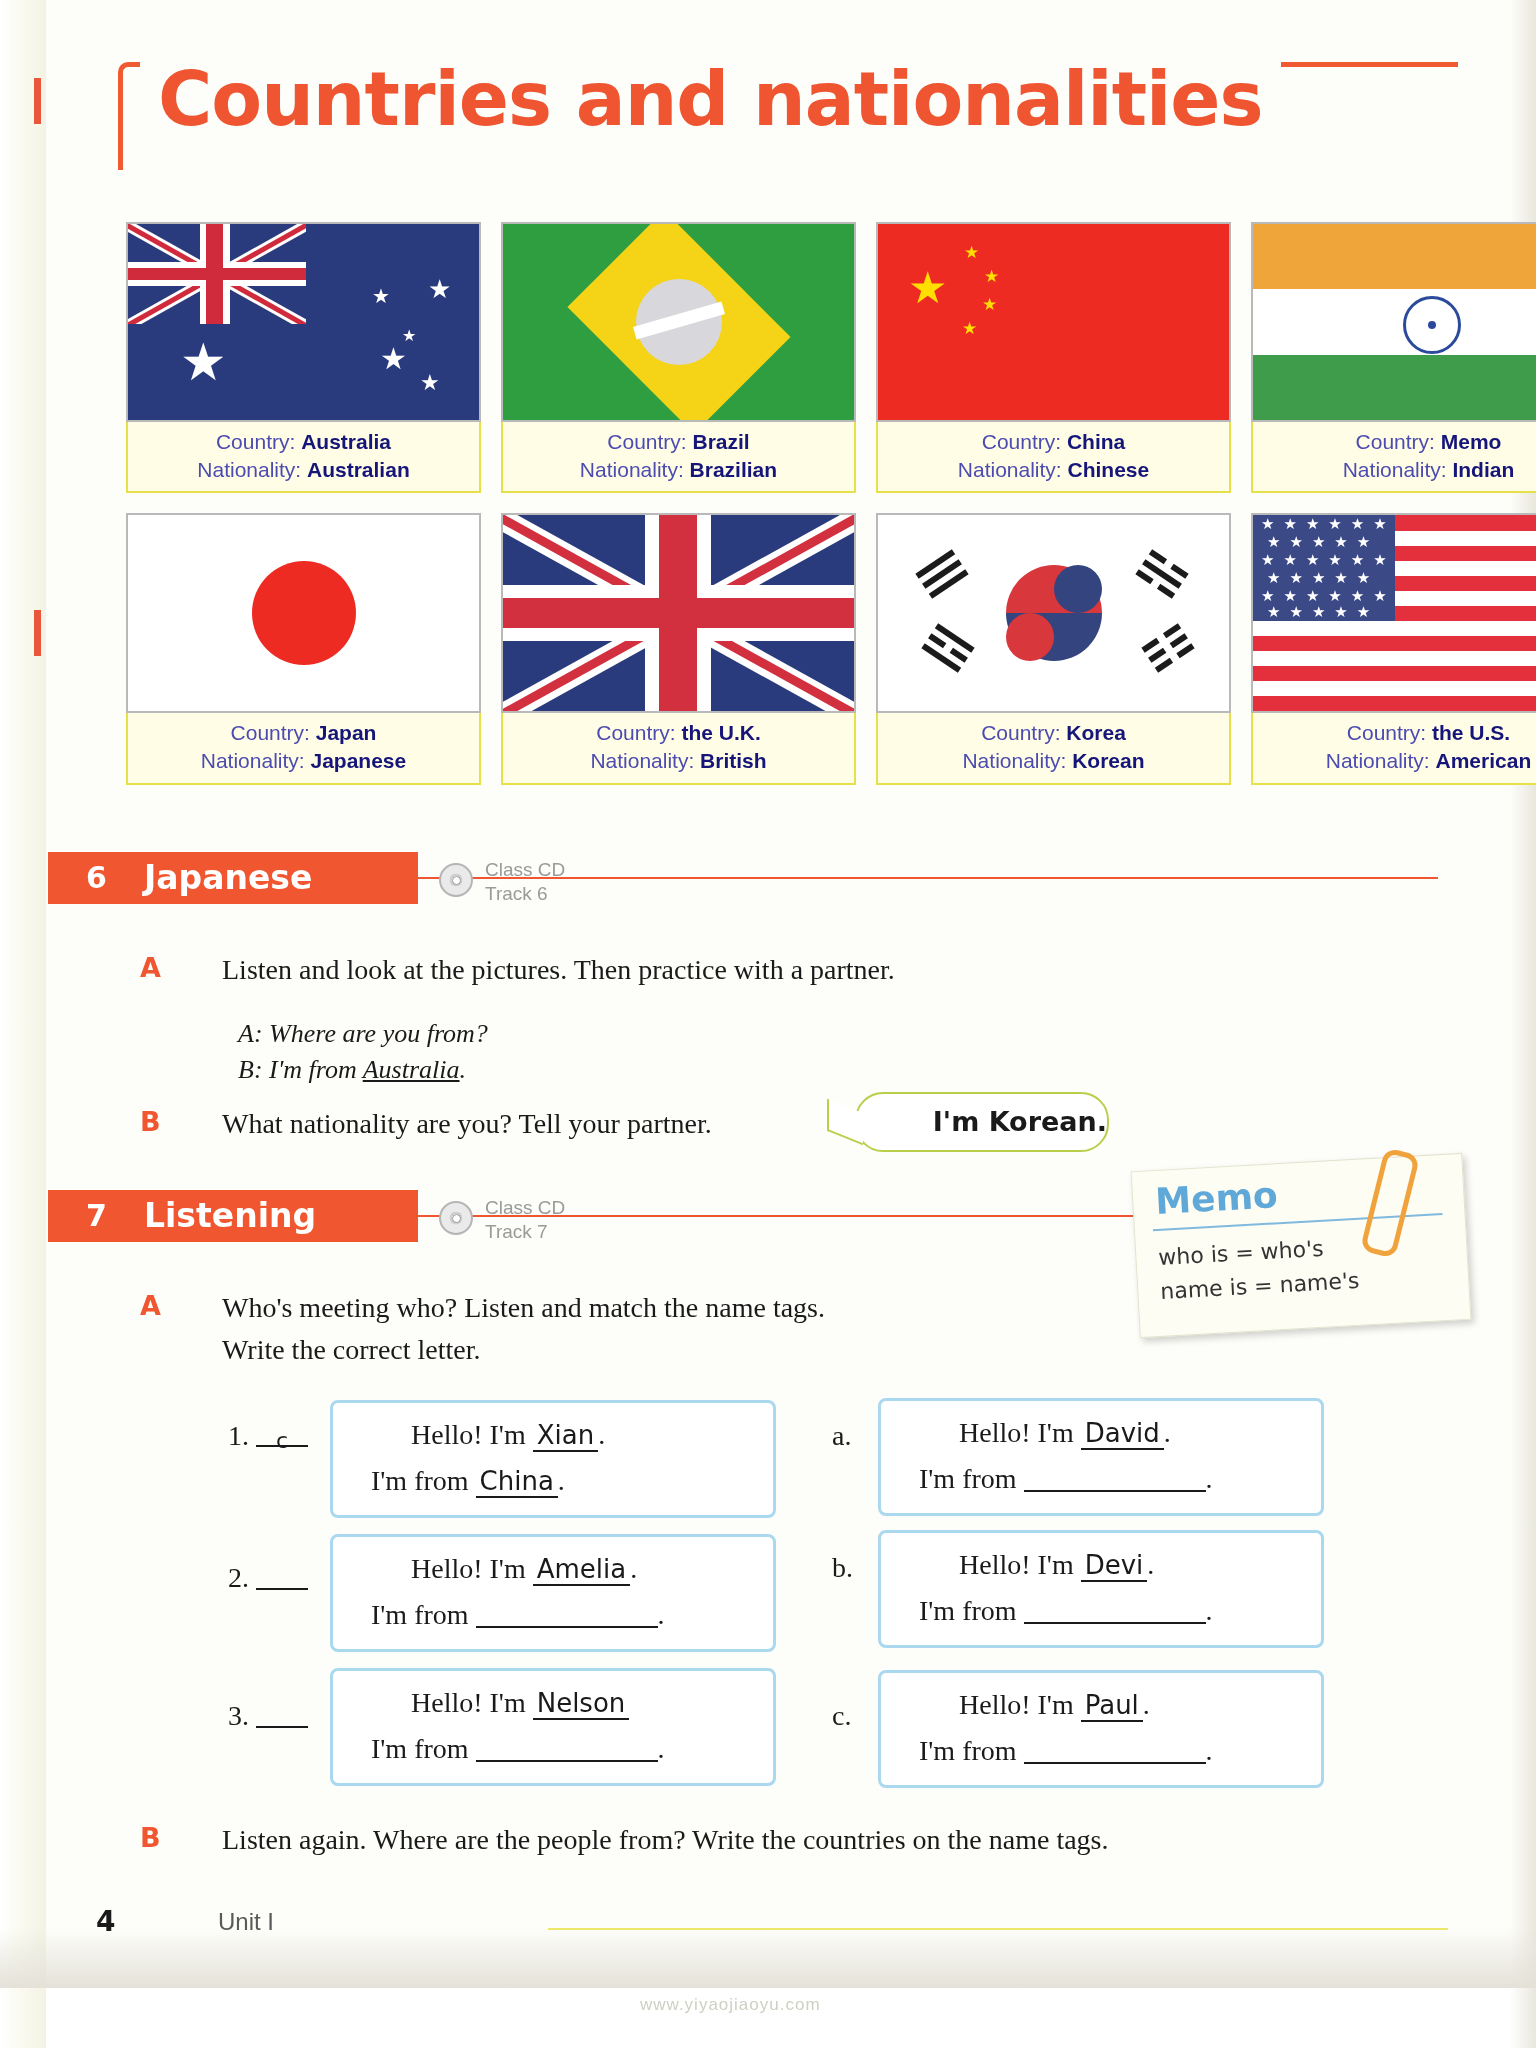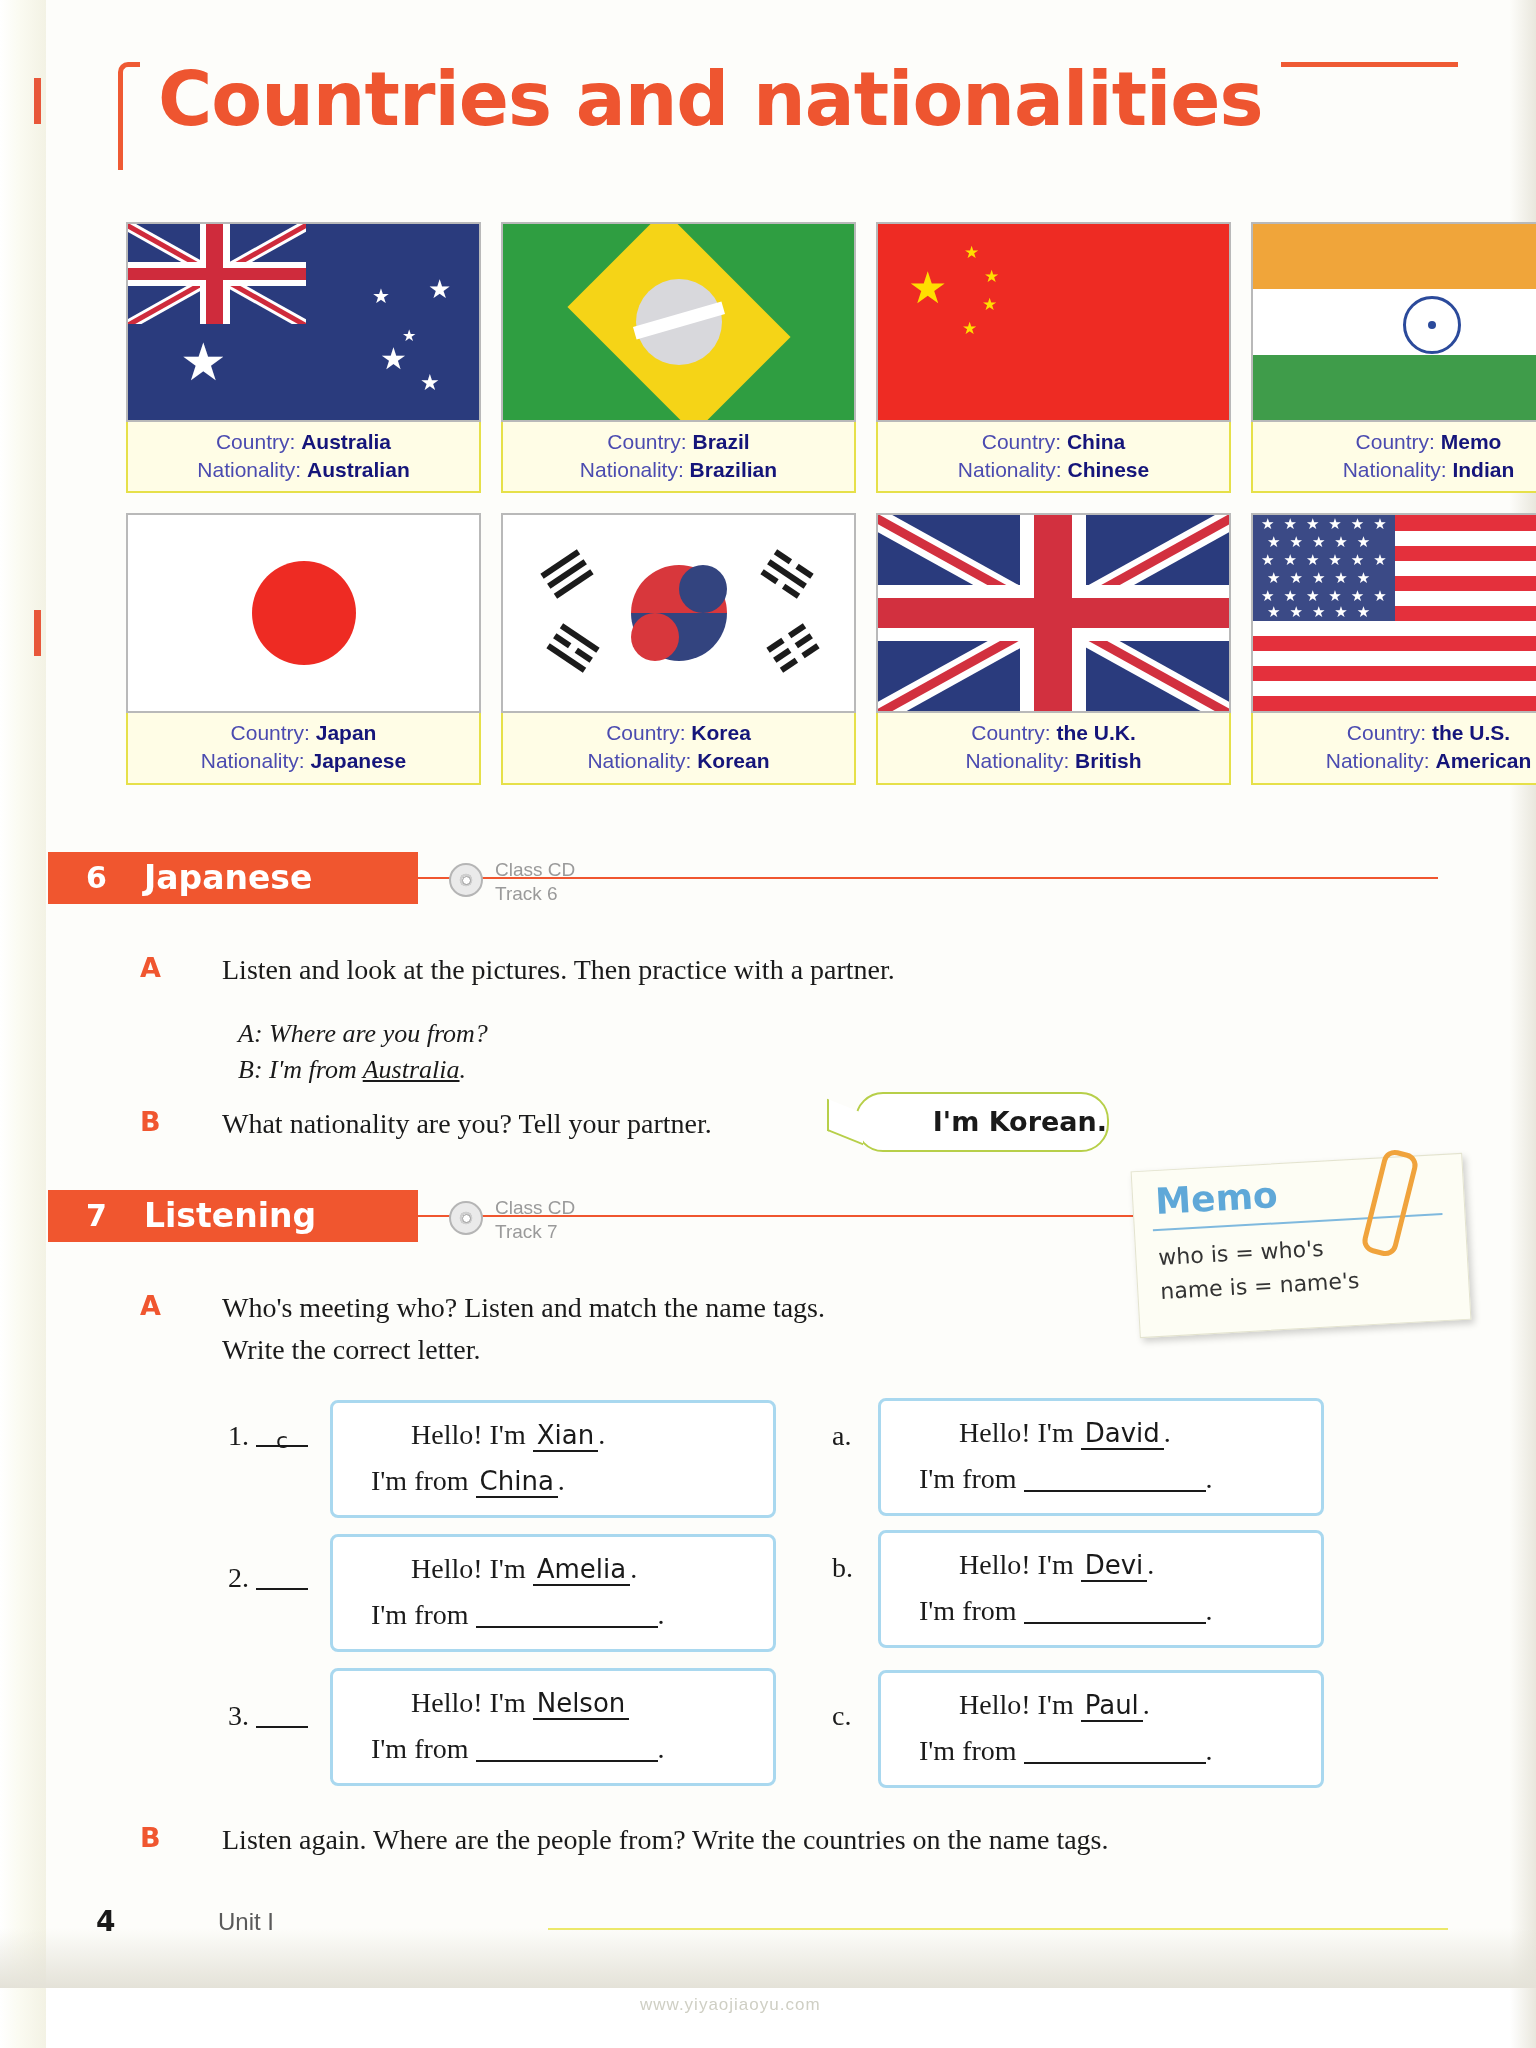--- a/index.html
+++ b/index.html
@@ -151,21 +151,21 @@
     font-size:30px;font-weight:bold;
   }
   .sec .name{
     position:absolute;left:96px;top:6px;color:#fff;font-family:"DejaVu Sans",sans-serif;
     font-size:33px;font-weight:bold;
   }
   .sec .rule{
     position:absolute;left:370px;top:25px;width:1020px;height:2px;background:#f0562f;
   }
   .sec .cd{
-    position:absolute;left:401px;top:4px;width:280px;height:46px;
+    position:absolute;left:391px;top:4px;width:280px;height:46px;
   }
   .cd-icon{
     position:absolute;left:0;top:7px;width:34px;height:34px;border-radius:50%;
     background:radial-gradient(circle at 50% 50%, #ffffff 0 18%, #cfcfcf 19% 30%, #eaeaea 31% 100%);
     border:2px solid #b5b5b5;box-sizing:border-box;
   }
   .cd-icon:after{content:"";position:absolute;left:50%;top:50%;width:9px;height:9px;margin:-4.5px 0 0 -4.5px;background:#fff;border:1px solid #999;border-radius:50%;box-sizing:border-box;}
   .cd-text{
     position:absolute;left:46px;top:2px;font-family:"Liberation Sans",sans-serif;
     font-size:19px;color:#9a9a9a;line-height:1.25;
@@ -349,66 +349,66 @@
         <div class="flag-img f-jp">
           <div class="disc"></div>
         </div>
         <div class="flag-label">
           <div><span class="lbl">Country:</span> <b>Japan</b></div>
           <div><span class="lbl">Nationality:</span> <b>Japanese</b></div>
         </div>
       </div>
 
       <div class="flag-card">
-        <div class="flag-img f-kr">
-          <div class="taeg-top"></div>
-            <div class="taeg-bot"></div>
-            <div class="c1"></div>
-            <div class="c2"></div>
-          <div class="trig" style="left:42px;top:44px;transform:rotate(-34deg);">
-              <span></span>
-              <span></span>
-              <span></span>
-            </div>
-          <div class="trig split" style="left:48px;top:118px;transform:rotate(34deg);">
-              <span></span>
-              <span></span>
-              <span></span>
-            </div>
-          <div class="trig split2" style="left:262px;top:44px;transform:rotate(34deg);">
-              <span></span>
-              <span></span>
-              <span></span>
-            </div>
-          <div class="trig all" style="left:268px;top:118px;transform:rotate(-34deg);">
-              <span></span>
-              <span></span>
-              <span></span>
-            </div>
-        </div>
-        <div class="flag-label">
-          <div><span class="lbl">Country:</span> <b>Korea</b></div>
-          <div><span class="lbl">Nationality:</span> <b>Korean</b></div>
-        </div>
-      </div>
-
-      <div class="flag-card">
         <div class="flag-img f-uk">
           <div class="d1"></div>
             <div class="d2"></div>
           <div class="d1r"></div>
             <div class="d2r"></div>
           <div class="cv"></div>
             <div class="ch"></div>
           <div class="cv2"></div>
             <div class="ch2"></div>
         </div>
         <div class="flag-label">
           <div><span class="lbl">Country:</span> <b>the U.K.</b></div>
           <div><span class="lbl">Nationality:</span> <b>British</b></div>
+        </div>
+      </div>
+
+      <div class="flag-card">
+        <div class="flag-img f-kr">
+          <div class="taeg-top"></div>
+            <div class="taeg-bot"></div>
+            <div class="c1"></div>
+            <div class="c2"></div>
+          <div class="trig" style="left:42px;top:44px;transform:rotate(-34deg);">
+              <span></span>
+              <span></span>
+              <span></span>
+            </div>
+          <div class="trig split" style="left:48px;top:118px;transform:rotate(34deg);">
+              <span></span>
+              <span></span>
+              <span></span>
+            </div>
+          <div class="trig split2" style="left:262px;top:44px;transform:rotate(34deg);">
+              <span></span>
+              <span></span>
+              <span></span>
+            </div>
+          <div class="trig all" style="left:268px;top:118px;transform:rotate(-34deg);">
+              <span></span>
+              <span></span>
+              <span></span>
+            </div>
+        </div>
+        <div class="flag-label">
+          <div><span class="lbl">Country:</span> <b>Korea</b></div>
+          <div><span class="lbl">Nationality:</span> <b>Korean</b></div>
         </div>
       </div>
 
       <div class="flag-card">
         <div class="flag-img f-us">
           <div class="stripe" style="top:0%"></div>
           <div class="stripe" style="top:15.4%"></div>
           <div class="stripe" style="top:30.8%"></div>
           <div class="stripe" style="top:46.2%"></div>
           <div class="stripe" style="top:61.5%"></div>

